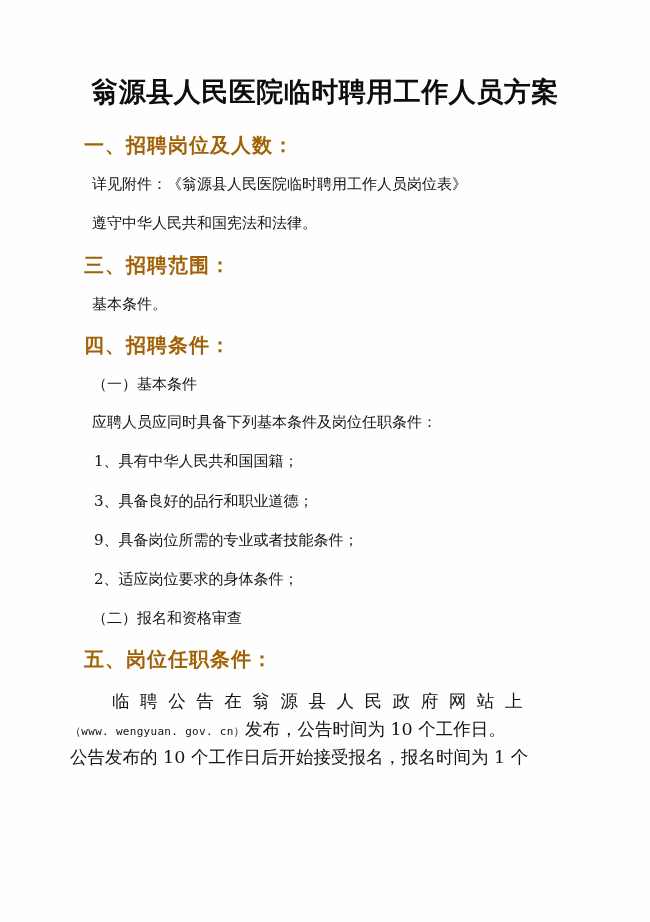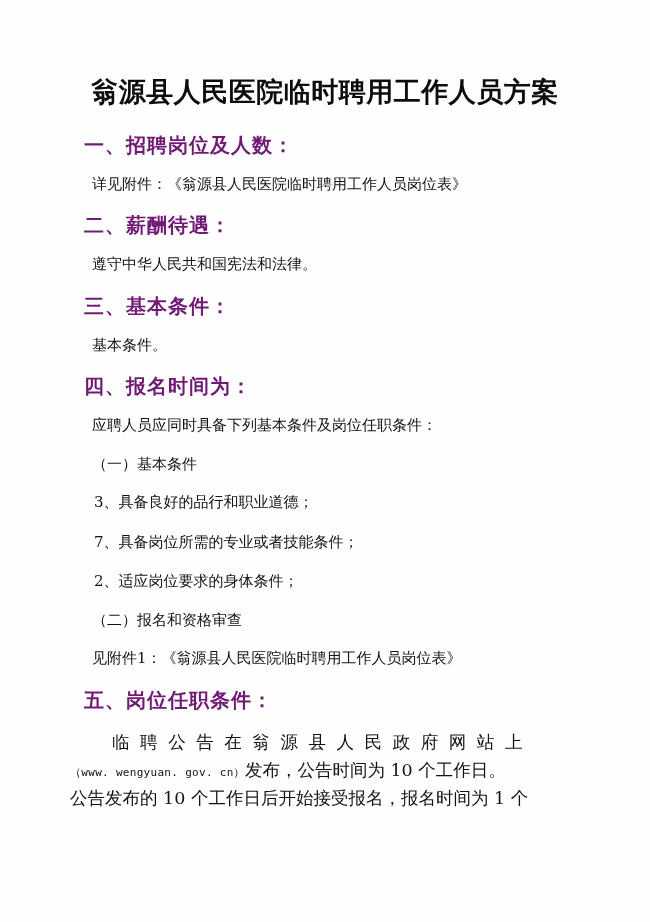--- a/index.html
+++ b/index.html
@@ -31,21 +31,21 @@
     margin: 0 0 22px 0;
     color: #0d0d0d;
     white-space: nowrap;
   }
   .section-heading {
     font-weight: bold;
     font-size: 20px;
     letter-spacing: 1px;
     margin: 0 0 14px 0;
     padding-left: 36px;
-    color: #701a75;
+    color: #a16207;
   }
   .para {
     font-size: 15px;
     line-height: 1.55;
     margin: 0 0 16px 0;
     padding-left: 44px;
     color: #131313;
   }
   .para.list-item {
     padding-left: 46px;
@@ -82,38 +82,37 @@
 <div class="page">
 
   <h1 class="doc-title">翁源县人民医院临时聘用工作人员方案</h1>
 
   <div>
     <div class="section-heading">一、招聘岗位及人数：</div>
     <p class="para">详见附件：《翁源县人民医院临时聘用工作人员岗位表》</p>
   </div>
 
   <div>
-    <div class="section-heading">二、薪酬待遇：</div>
     <p class="para">遵守中华人民共和国宪法和法律。</p>
   </div>
 
   <div>
-    <div class="section-heading">三、基本条件：</div>
+    <div class="section-heading">三、招聘范围：</div>
     <p class="para">基本条件。</p>
   </div>
 
   <div>
-    <div class="section-heading">四、报名时间为：</div>
+    <div class="section-heading">四、招聘条件：</div>
+    <p class="para tight">（一）基本条件</p>
     <p class="para">应聘人员应同时具备下列基本条件及岗位任职条件：</p>
-    <p class="para tight">（一）基本条件</p>
+    <p class="para list-item">1、具有中华人民共和国国籍；</p>
     <p class="para list-item">3、具备良好的品行和职业道德；</p>
-    <p class="para list-item">7、具备岗位所需的专业或者技能条件；</p>
+    <p class="para list-item">9、具备岗位所需的专业或者技能条件；</p>
     <p class="para list-item">2、适应岗位要求的身体条件；</p>
     <p class="para tight">（二）报名和资格审查</p>
-    <p class="para">见附件1：《翁源县人民医院临时聘用工作人员岗位表》</p>
   </div>
 
   <div>
     <div class="section-heading">五、岗位任职条件：</div>
     <p class="block-justify">
       <span class="first-line-indent"></span><span class="spaced-zh">临 聘 公 告 在 翁 源 县 人 民 政 府 网 站 上</span><br>
       <span class="latin">（www. wengyuan. gov. cn）</span><span>发布，公告时间为 10 个工作日。</span><br>
       <span>公告发布的 10 个工作日后开始接受报名，报名时间为 1 个</span><br>
       
     </p>

